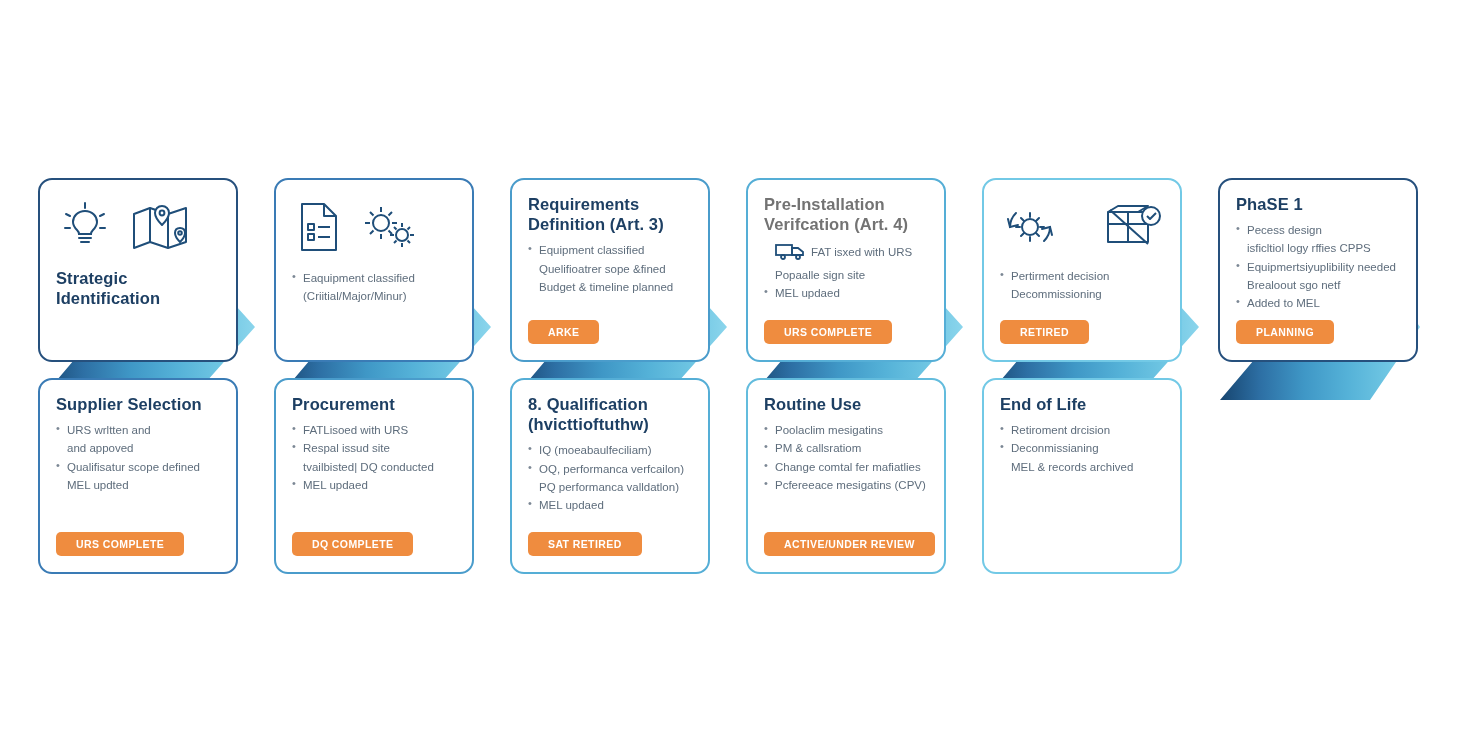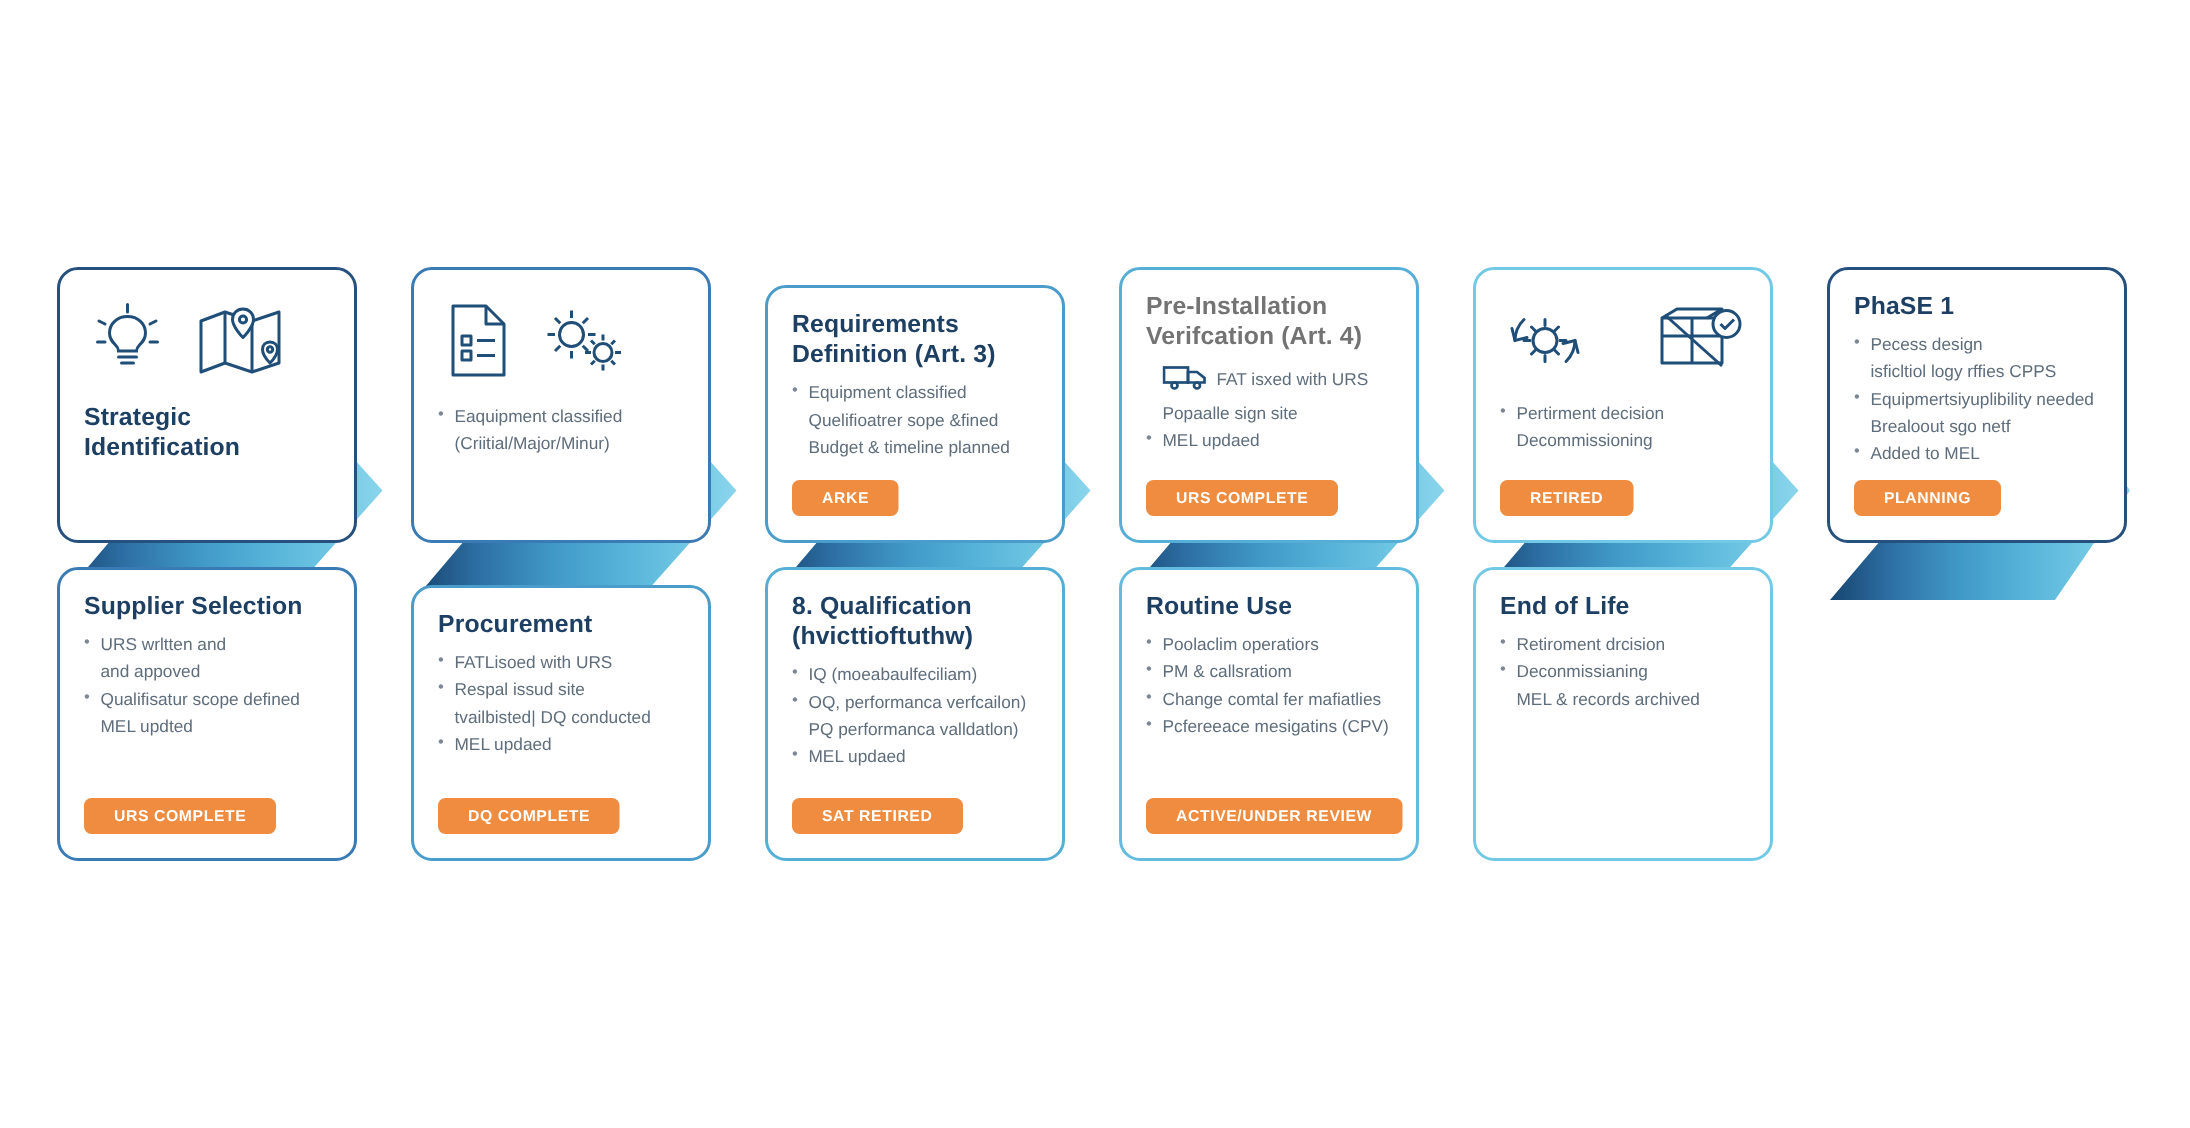--- a/index.html
+++ b/index.html
@@ -53,21 +53,21 @@
     background: #ffffff;
     border-radius: 14px;
     border: 2px solid #2e5f8a;
     box-sizing: border-box;
     padding: 14px 16px 14px 16px;
     position: relative;
     overflow: hidden;
   }
   .card.c1 { border-color: #26507d; }
   .card.c2 { border-color: #3a7bb5; }
-  .card.c3 { border-color: #4a9ccb; margin-top: 12px; }
+  .card.c3 { border-color: #4a9ccb; }
   .card.c4 { border-color: #55aed6; }
   .card.c5 { border-color: #63bcdd; }
   .card.c6 { border-color: #72c9e6; }
 
   .card-title {
     font-size: 16.5px;
     font-weight: bold;
     color: #1d3f63;
     line-height: 1.22;
     margin: 0 0 8px 0;
@@ -318,21 +318,21 @@
         <li>OQ, performanca verfcailon)</li>
         <li class="nobullet">PQ performanca valldatlon)</li>
         <li>MEL updaed</li>
       </ul>
       <span class="badge">SAT RETIRED</span>
     </div>
 
     <div class="card c5">
       <div class="card-title">Routine Use</div>
       <ul class="bullets">
-        <li>Poolaclim operatiors</li>
+        <li>Poolaclim mesigatins</li>
         <li>PM &amp; callsratiom</li>
         <li>Change comtal fer mafiatlies</li>
         <li>Pcfereeace mesigatins (CPV)</li>
       </ul>
       <span class="badge wide">ACTIVE/UNDER REVIEW</span>
     </div>
 
     <div class="card c6">
       <div class="card-title">End of Life</div>
       <ul class="bullets">

